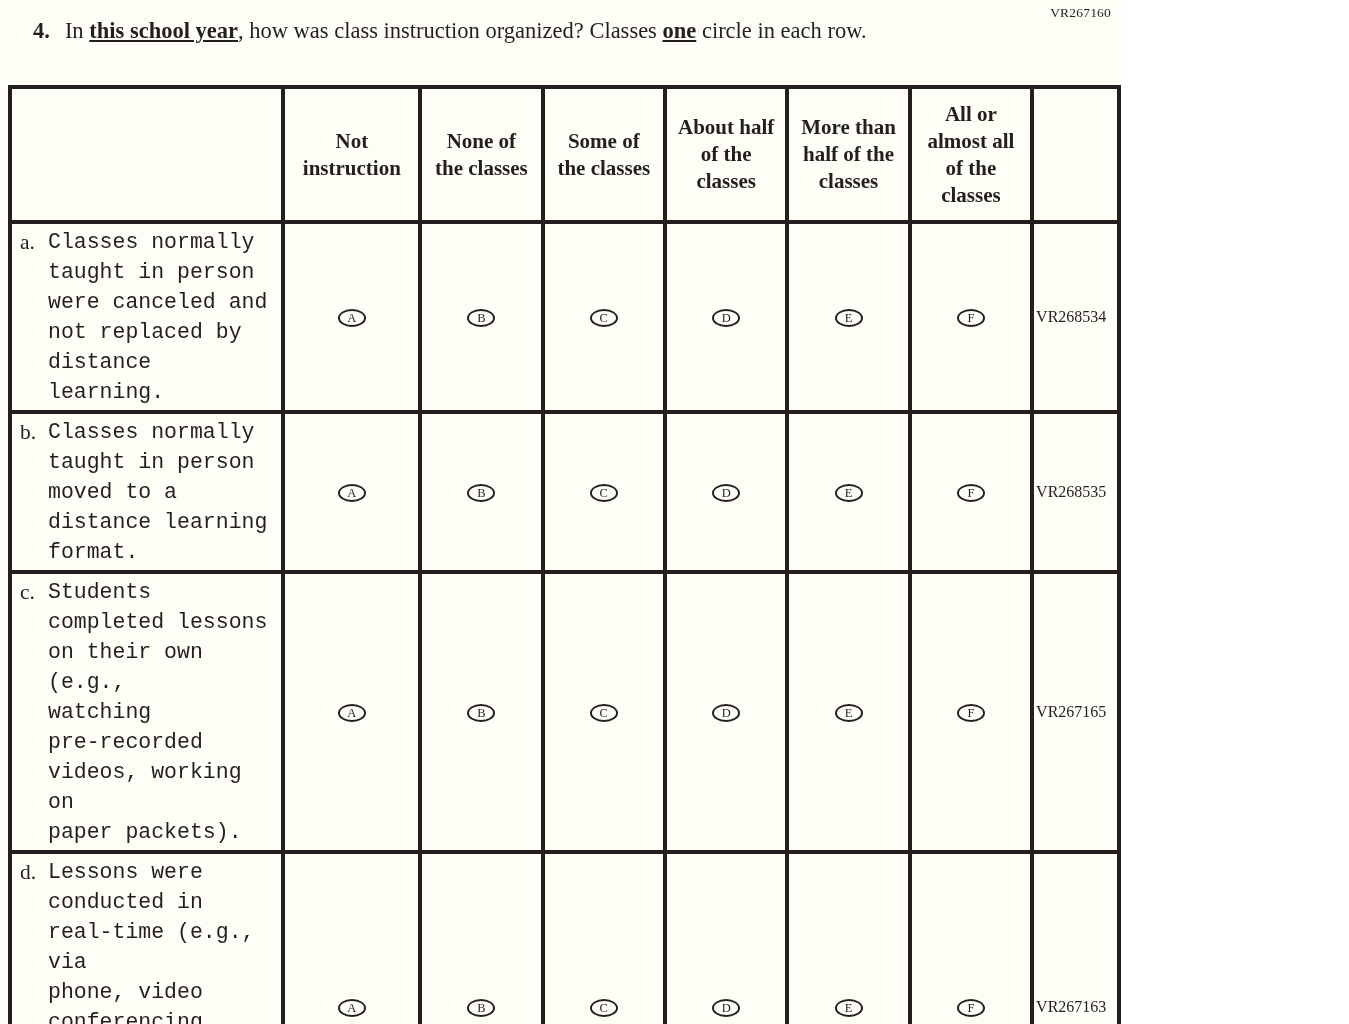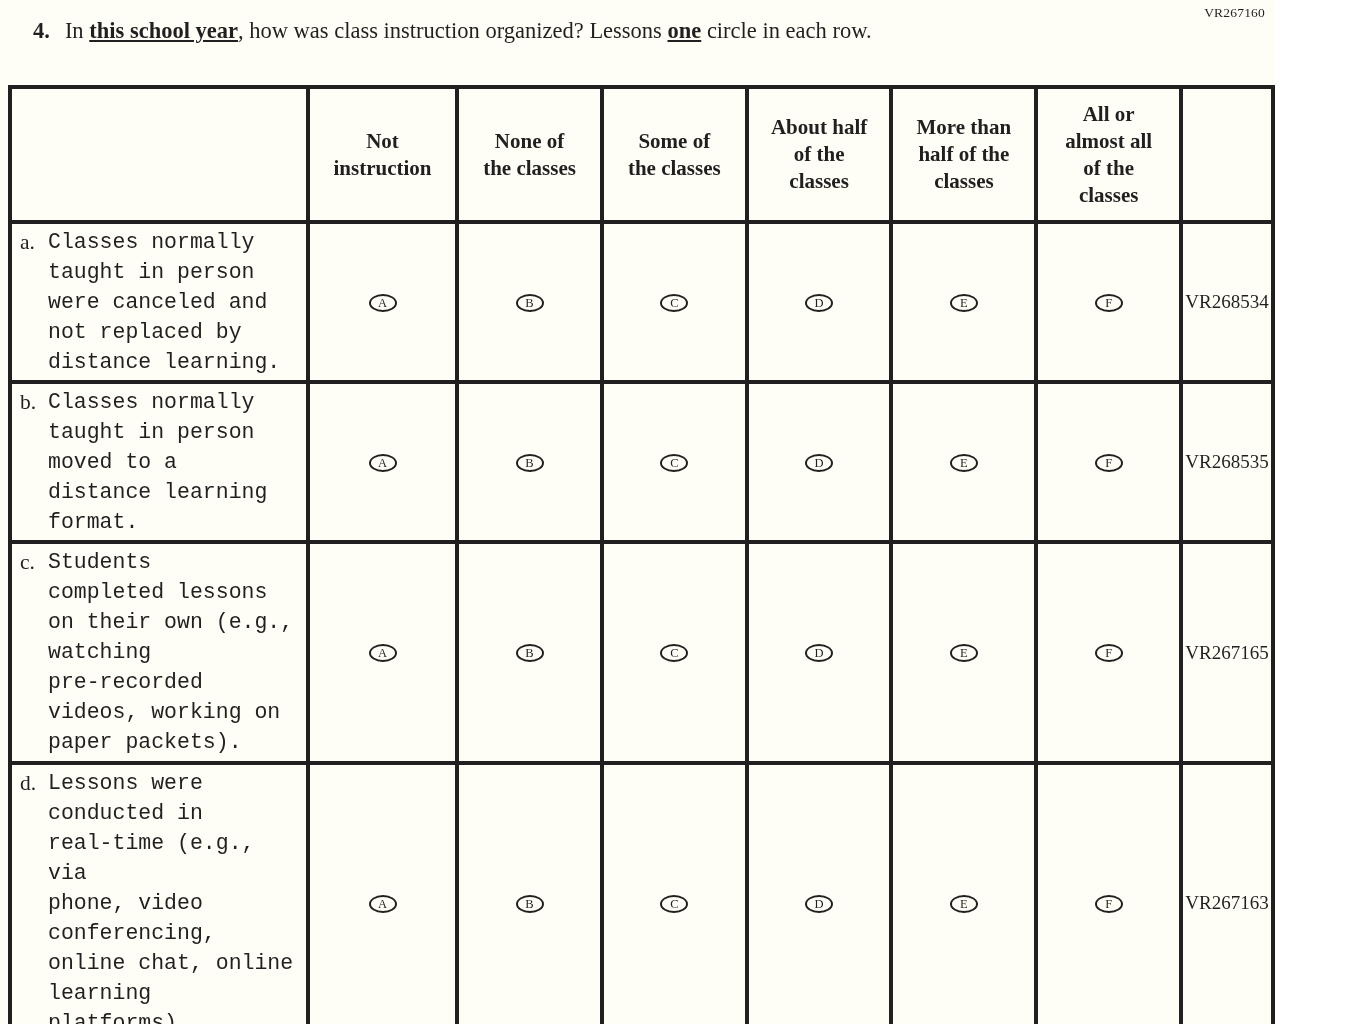--- a/index.html
+++ b/index.html
@@ -1,18 +1,18 @@
 <!DOCTYPE html>
 <html><head>
 <meta charset="utf-8">
 <style>
   html, body { margin: 0; padding: 0; }
   .page {
     position: relative;
-    width: 1275px;
+    width: 1121px;
     height: 1024px;
     background: #fffef6;
     color: #231f20;
     font-family: "Liberation Serif", serif;
     overflow: hidden;
   }
   .corner-code {
     position: absolute;
     top: 5px;
     right: 10px;
@@ -69,40 +69,39 @@
     justify-content: center;
     width: 24px;
     height: 14px;
     border: 2px solid #231f20;
     border-radius: 50%;
     font-size: 12.5px;
     line-height: 14px;
     cursor: pointer;
   }
   td.code {
-    text-align: center;
     vertical-align: middle;
-    font-size: 19px;
+    font-size: 16px;
     padding: 0 2px;
     white-space: nowrap;
   }
   tr.row-a { height: 155px; }
   tr.row-b { height: 158px; }
   tr.row-c { height: 221px; }
   tr.row-d { height: 246px; }
 </style>
 </head>
 <body>
 
 <div class="page">
 
   <div class="corner-code">VR267160</div>
 
   <div class="question">
-    <span class="qnum">4.</span><span>In </span><span class="qbold">this school year</span><span>, how was class instruction organized? Lessons </span><span class="qbold">one</span><span> circle in each row.</span>
+    <span class="qnum">4.</span><span>In </span><span class="qbold">this school year</span><span>, how was class instruction organized? Classes </span><span class="qbold">one</span><span> circle in each row.</span>
   </div>
 
   <table class="survey">
     <colgroup>
       <col style="width:309px">
       <col style="width:155px">
         <col style="width:155px">
         <col style="width:155px">
       <col style="width:155px">
         <col style="width:155px">

